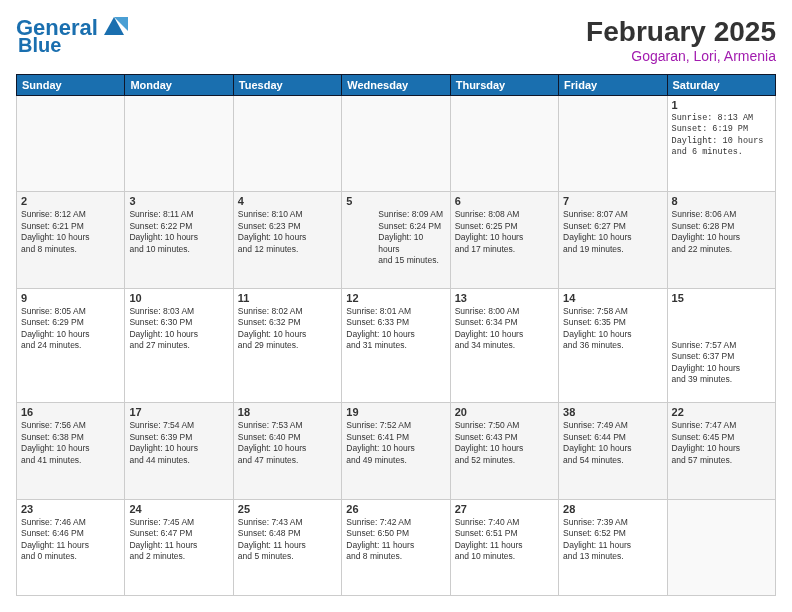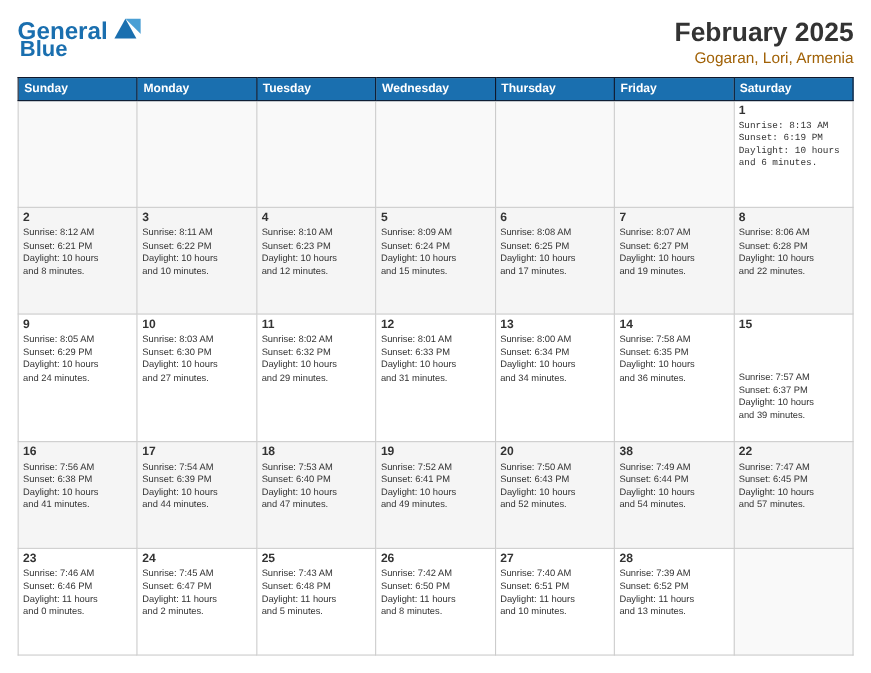--- a/index.html
+++ b/index.html
@@ -32,27 +32,27 @@
       font-size: 22px;
       font-weight: bold;
       color: #333;
       line-height: 1.1;
     }
     .logo-text span { color: #1a6faf; }
     .title-block {
       text-align: right;
     }
     .calendar-title {
-      font-size: 24px;
+      font-size: 28px;
       font-weight: bold;
       color: #333;
     }
     .calendar-subtitle {
       font-size: 14px;
-      color: #a16207;
+      color: #a21caf;
     }
     .calendar-table {
       width: 100%;
       border-collapse: collapse;
       flex: 1;
       table-layout: fixed;
     }
     .calendar-table th {
       background: #1a6faf;
       color: #fff;
@@ -159,21 +159,21 @@
           </td>
           <td>
             <span class="day-number">4</span>
             <div class="cell-info" style="white-space: pre-line;">Sunrise: 8:10 AM
 Sunset: 6:23 PM
 Daylight: 10 hours
 and 12 minutes.</div>
           </td>
           <td>
             <span class="day-number">5</span>
-            <div class="cell-info" style="white-space: pre-line;">Sunrise: 8:09 AM
+            <div class="cell-info" style="white-space: pre-line; margin-left: 32px;">Sunrise: 8:09 AM
 Sunset: 6:24 PM
 Daylight: 10 hours
 and 15 minutes.</div>
           </td>
           <td>
             <span class="day-number">6</span>
             <div class="cell-info" style="white-space: pre-line;">Sunrise: 8:08 AM
 Sunset: 6:25 PM
 Daylight: 10 hours
 and 17 minutes.</div>

